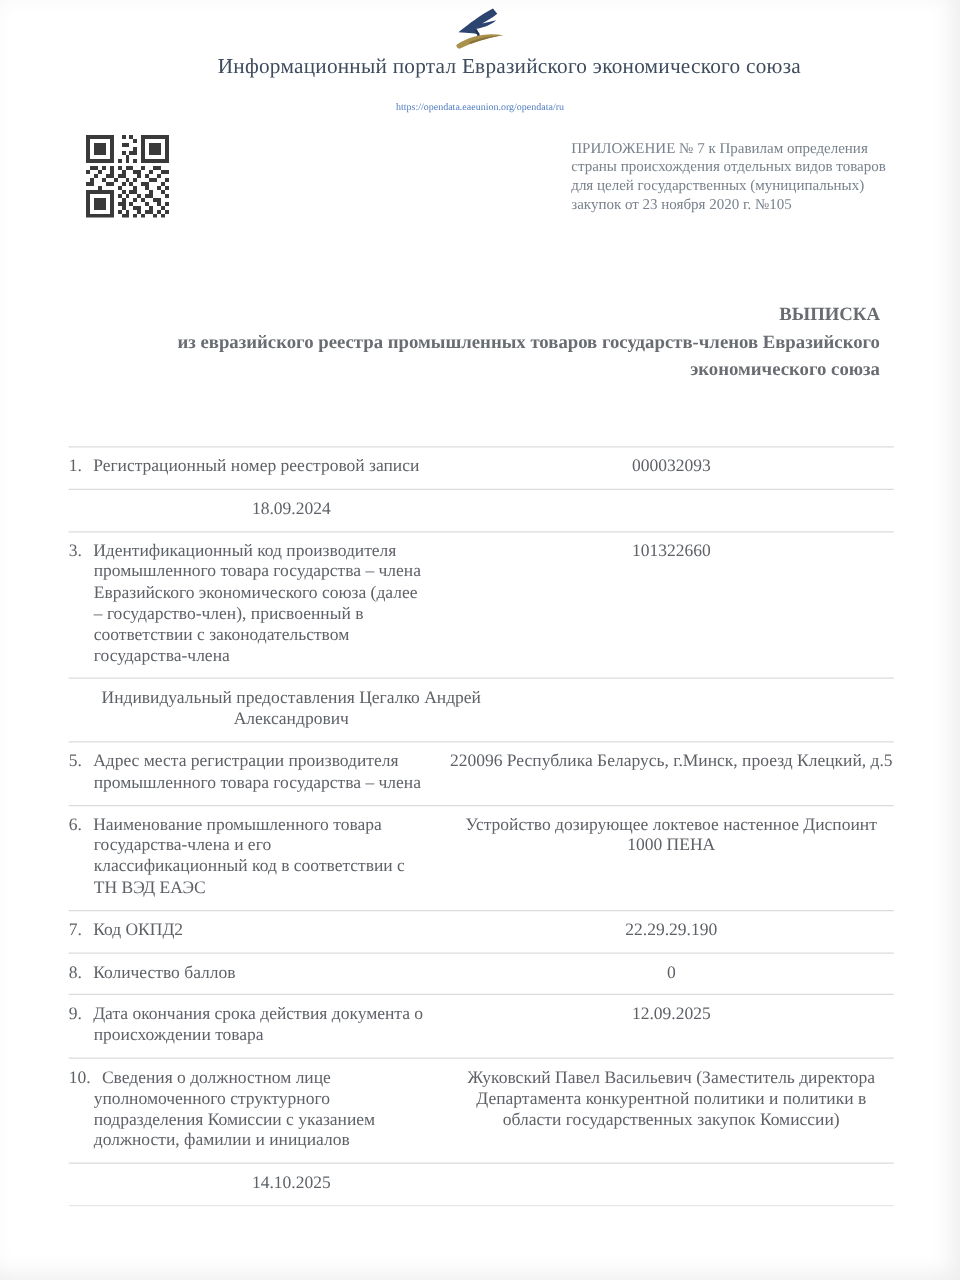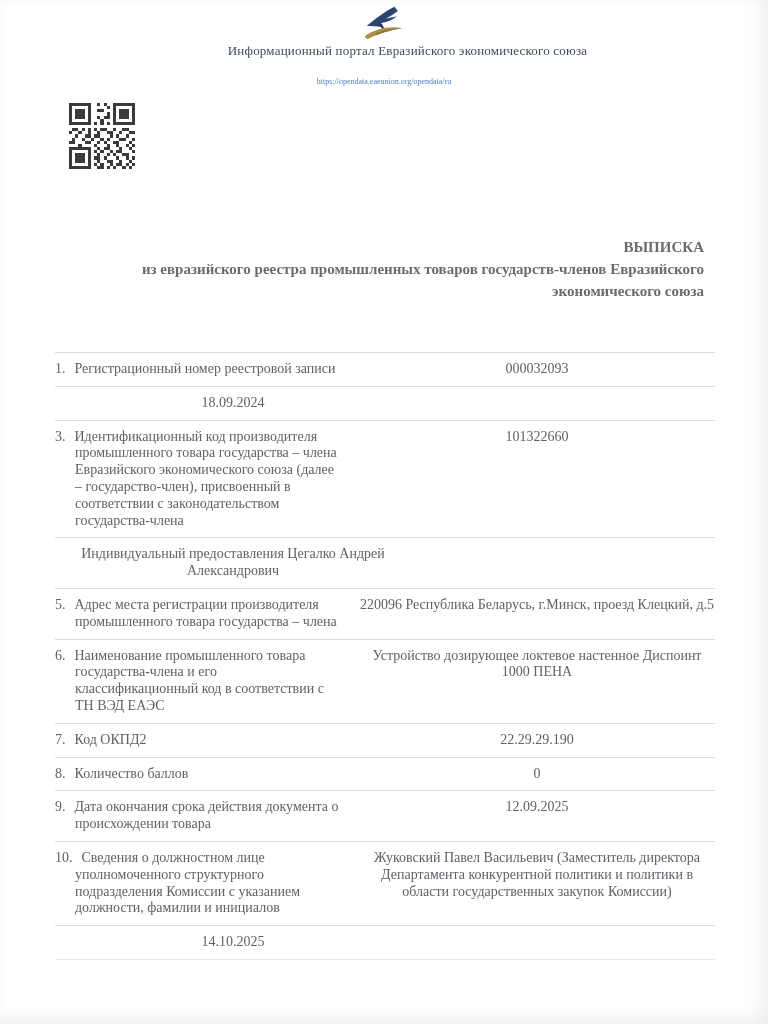--- a/index.html
+++ b/index.html
@@ -13,21 +13,21 @@
   .page { width: 768px; height: 1024px; position: relative; background: #fff; }
   .edge-shadow {
     position: absolute; inset: 0; pointer-events: none;
     box-shadow: inset -7px -5px 16px rgba(90,90,90,0.10);
   }
 
   
   .portal-header { padding-top: 5px; text-align: center; }
   .logo { display: block; margin: 0 auto; width: 52px; height: 38px; }
   .portal-name {
-    font-size: 13px; color: #3d4b5d; letter-spacing: .2px;
+    font-size: 17px; color: #3d4b5d; letter-spacing: .2px;
     margin-top: 0px;
     padding-left: 47px;
   }
   .portal-url {
     display: inline-block; font-size: 8px; color: #4f7cc0;
     text-decoration: none; margin-top: 18px;
   }
 
   
   .meta-row { position: relative; height: 92px; margin-top: 14px; }
@@ -169,20 +169,21 @@
         <rect x="15" y="19" width="2" height="1"></rect>
           <rect x="18" y="19" width="1" height="1"></rect>
           <rect x="20" y="19" width="1" height="1"></rect>
         <rect x="9" y="20" width="2" height="1"></rect>
           <rect x="12" y="20" width="1" height="1"></rect>
           <rect x="14" y="20" width="1" height="1"></rect>
         <rect x="17" y="20" width="1" height="1"></rect>
           <rect x="19" y="20" width="1" height="1"></rect>
       </g>
     </svg>
+    <div class="annex">ПРИЛОЖЕНИЕ № 7 к Правилам определения страны происхождения отдельных видов товаров для целей государственных (муниципальных) закупок от 23 ноября 2020 г. №105</div>
   </div>
 
   <div class="doc-title-block">
     <div>ВЫПИСКА</div>
     <div>из евразийского реестра промышленных товаров государств-членов Евразийского экономического союза</div>
   </div>
 
   <div class="registry">
 
     <div class="reg-row">

